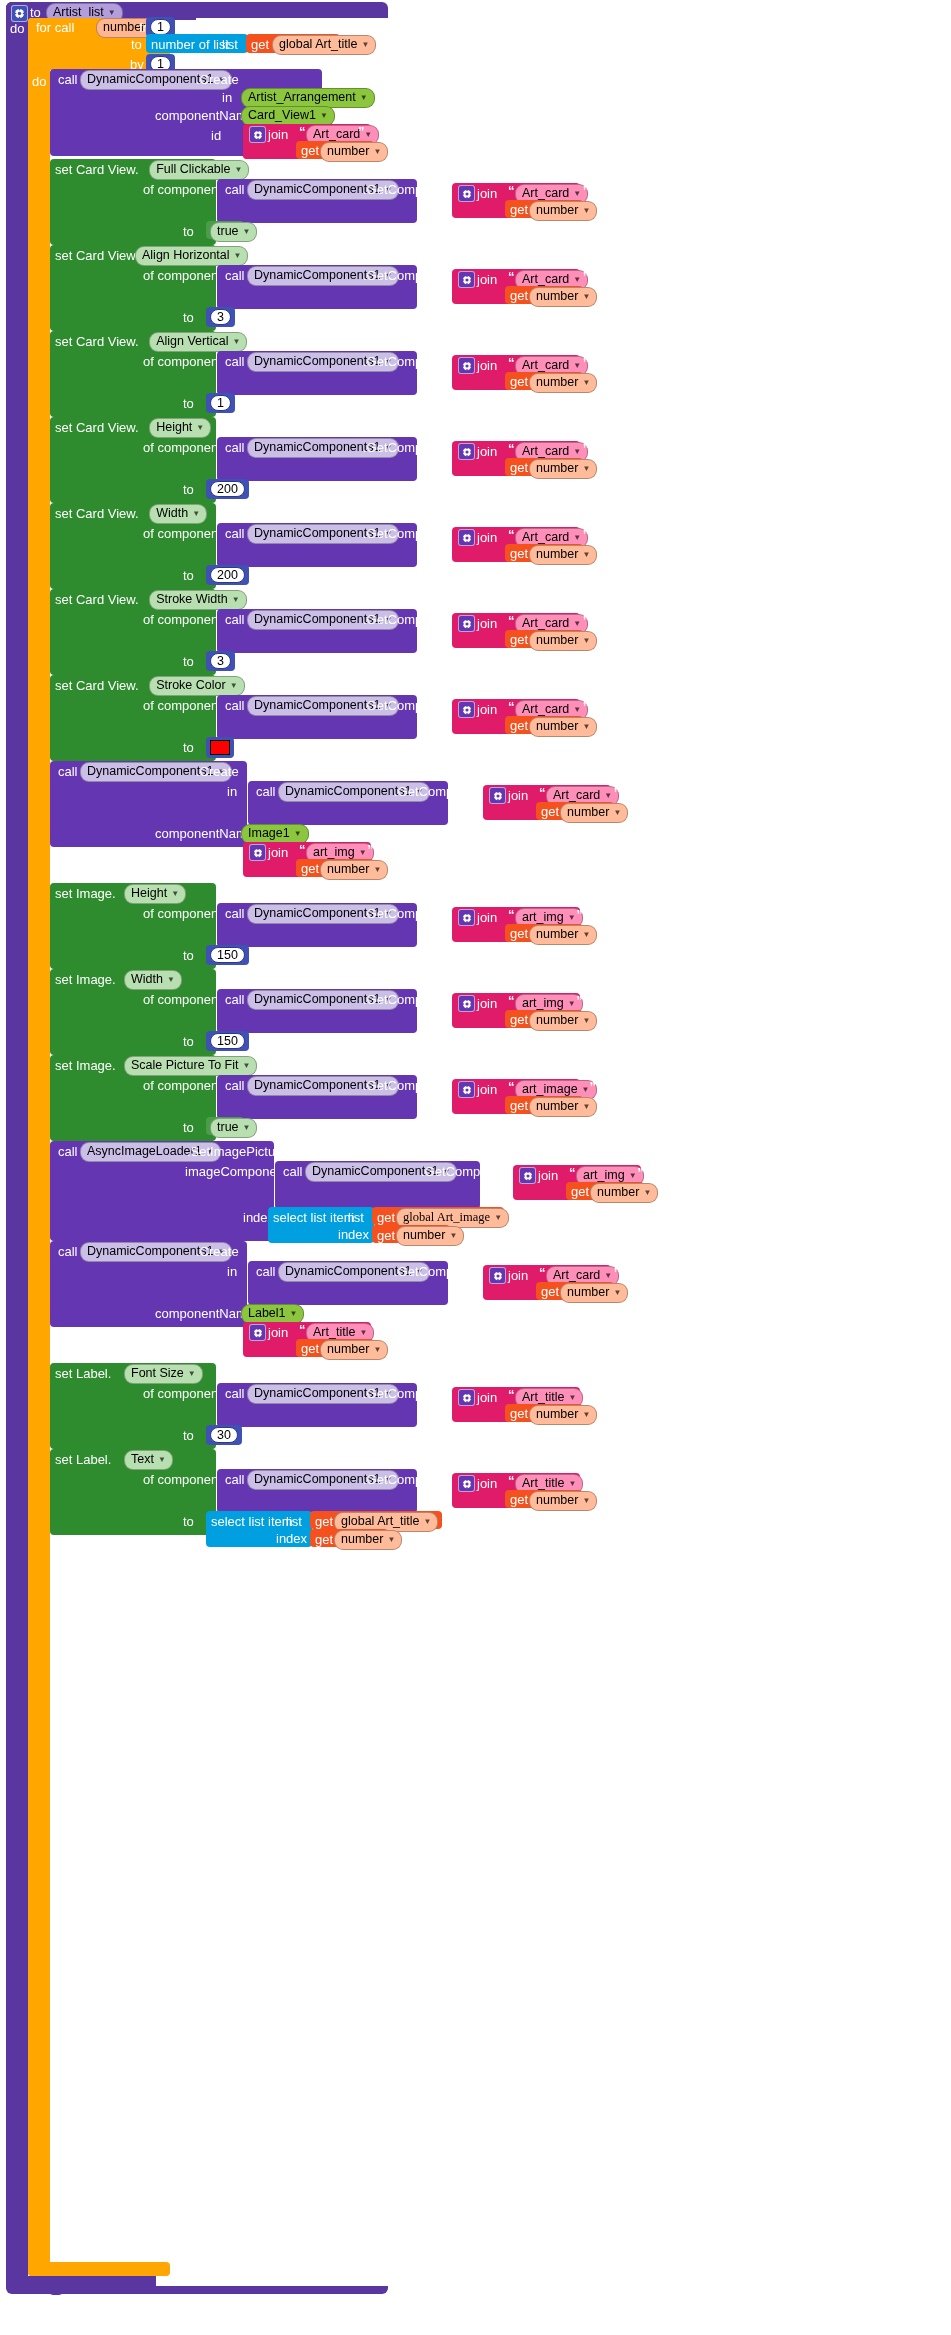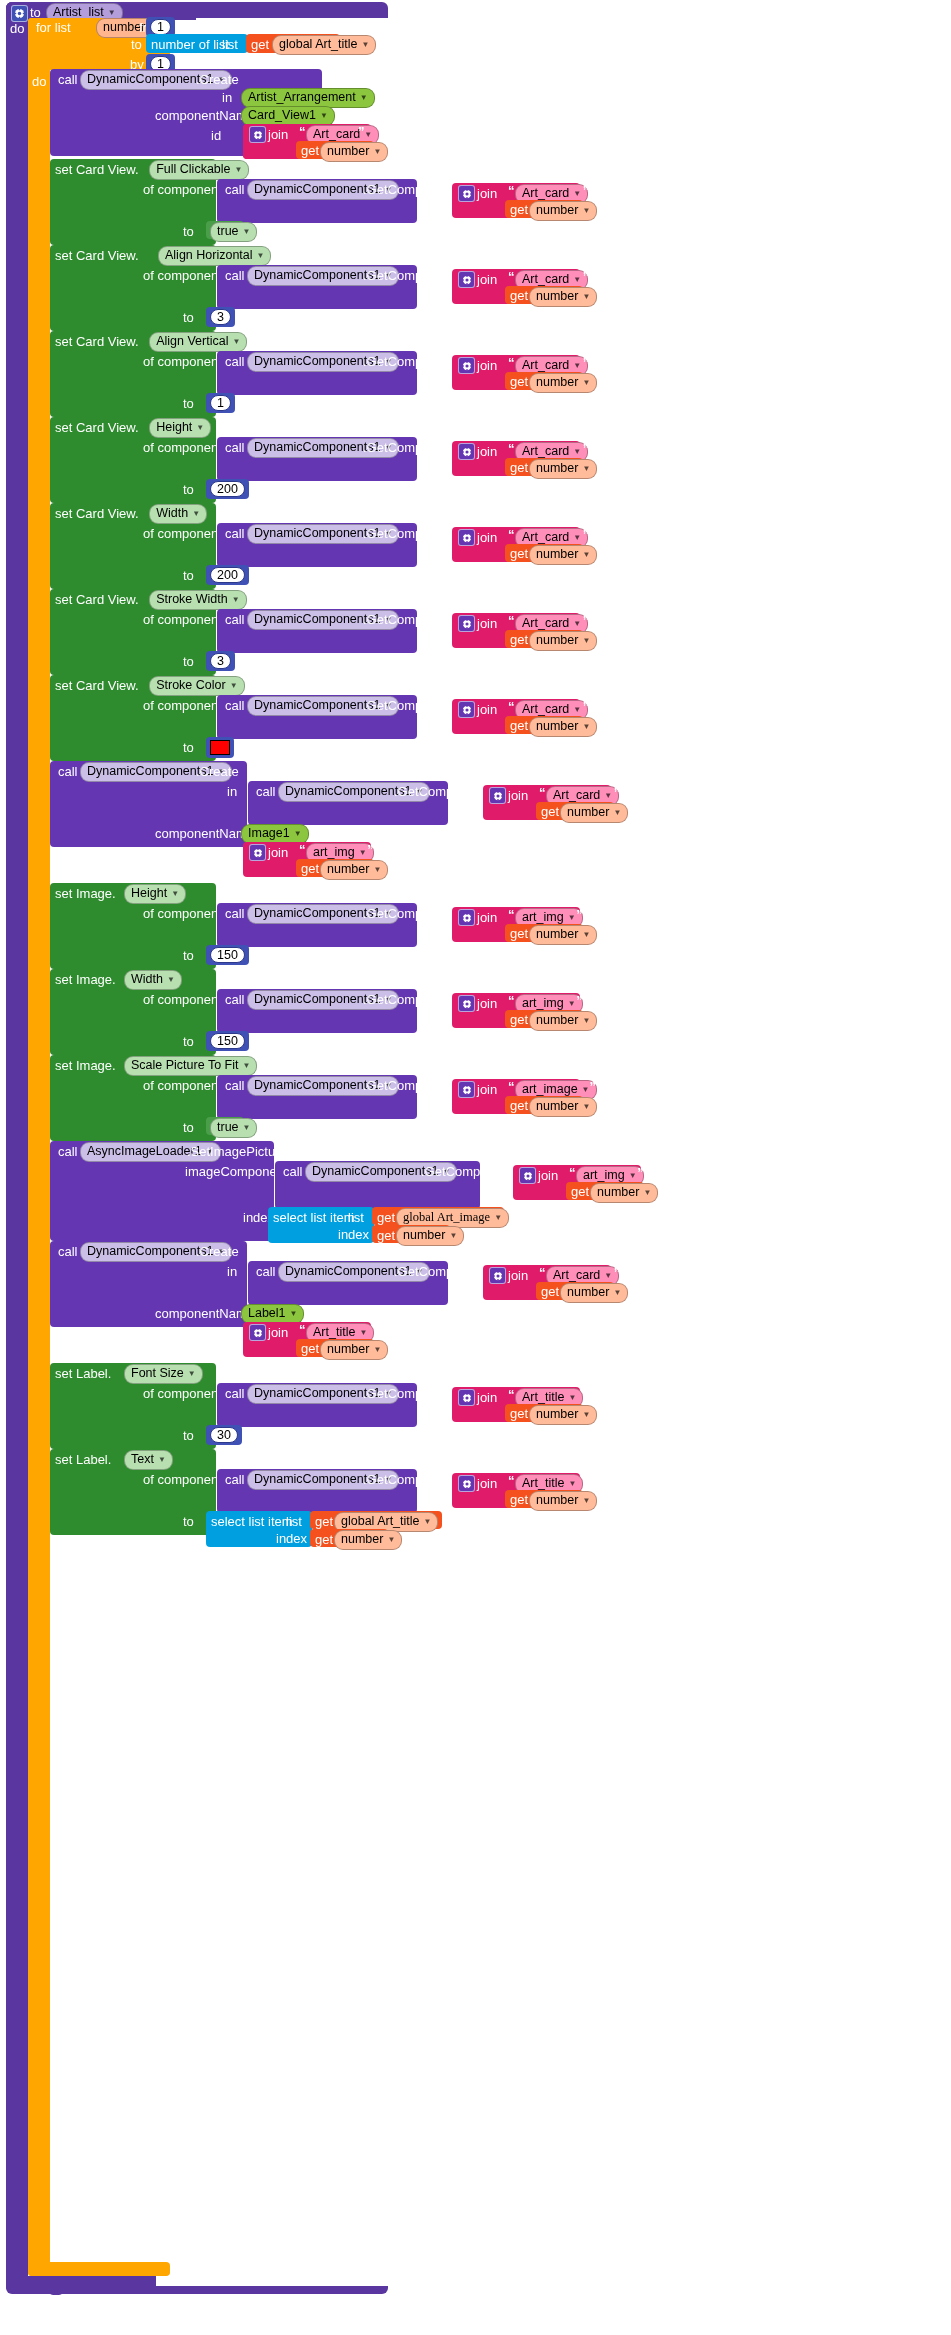--- a/index.html
+++ b/index.html
@@ -91,21 +91,21 @@
   <span class="field f-proc" style="position:absolute;left:46px;top:3px;">Artist_list<span class="car">▼</span></span>
   <span class="lbl" style="position:absolute;left:10px;top:21px;">do</span>
 
   <div class="blk c-ctrl" style="left:28px; top:18px; width:142px; height:2258px; border-radius:5px;"></div>
   <div style="position:absolute;left:48px;top:70px;width:903px;height:2198px;background:#fff;"></div>
   <div class="blk c-ctrl" style="left:28px; top:18px; width:142px; height:52px;"></div>
   <div class="blk c-ctrl" style="left:28px; top:18px; width:22px; height:2258px;"></div>
   <div class="blk c-ctrl" style="left:28px; top:2262px; width:142px; height:14px;"></div>
   <div class="blk c-ctrl" style="left:28px; top:18px; width:22px; height:2258px;"></div>
 
-  <span class="lbl" style="position:absolute;left:36px;top:20px;">for list</span>
+  <span class="lbl" style="position:absolute;left:36px;top:20px;">for call</span>
   <span class="field f-var" style="position:absolute;left:96px;top:18px;">number<span class="car">▼</span></span>
   <span class="lbl" style="position:absolute;left:139px;top:20px;">from</span>
   <div class="num" style="position:absolute;left:146px;top:17px;">
     <span>1</span>
   </div>
 
   <span class="lbl" style="position:absolute;left:131px;top:37px;">to</span>
 
   <div class="blk c-list" style="left:146px; top:34px; width:102px; height:19px;"></div>
   <span class="lbl" style="position:absolute;left:151px;top:37px;">number of list</span>
@@ -181,21 +181,21 @@
       <span class="field f-txt" style="position:absolute;left:515px;top:184px;">Art_card<span class="car">▼</span></span>
       <span class="quote" style="position:absolute;left:581.8px;top:183px;">”</span>
       <div class="blk c-get" style="left:505px;top:200px;width:78px;height:18px;"></div>
       <span class="lbl" style="position:absolute;left:510px;top:202px;">get</span>
       <span class="field f-varlite" style="position:absolute;left:529px;top:201px;">number<span class="car">▼</span></span>
       <span class="lbl" style="position:absolute;left:183px;top:224px;">to</span>
       <div class="blk c-logic" style="left:206px;top:221px;width:38px;height:18px;"></div>
       <span class="field f-prop" style="position:absolute;left:210px;top:222px;">true<span class="car">▼</span></span>
       <div class="blk c-set" style="left:50px;top:245px;width:166px;height:86px;border-radius:4px;"></div>
       <span class="lbl" style="position:absolute;left:55px;top:248px;">set Card View.</span>
-      <span class="field f-prop" style="position:absolute;left:158px;top:246px;">Align Horizontal<span class="car">▼</span></span>
+      <span class="field f-prop" style="position:absolute;left:135px;top:246px;">Align Horizontal<span class="car">▼</span></span>
       <span class="lbl" style="position:absolute;left:143px;top:268px;">of component</span>
       <div class="blk c-call" style="left:217px;top:265px;width:200px;height:44px;"></div>
       <span class="lbl" style="position:absolute;left:225px;top:268px;">call</span>
       <span class="field f-comp" style="position:absolute;left:247px;top:266px;">DynamicComponents1<span class="car">▼</span></span>
       <span class="lbl" style="position:absolute;left:363px;top:268px;">.GetComponent</span>
       <span class="lbl" style="position:absolute;left:442px;top:272px;">id</span>
       <div class="blk c-txtj" style="left:452px;top:269px;width:128px;height:35px;"></div>
       <span class="gear" style="position:absolute;left:458px;top:271px;">
         <svg width="10" height="10" viewBox="0 0 16 16">
           <circle cx="8" cy="8" r="6.6" fill="#fff"></circle>

